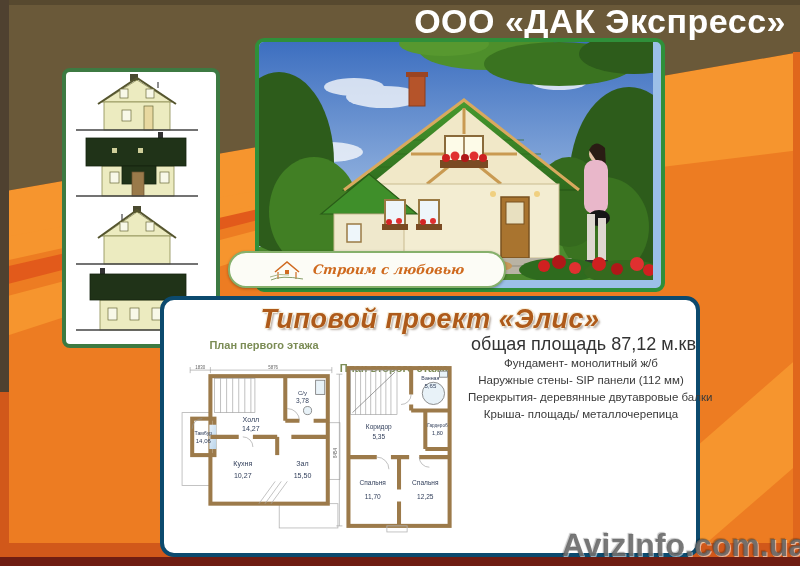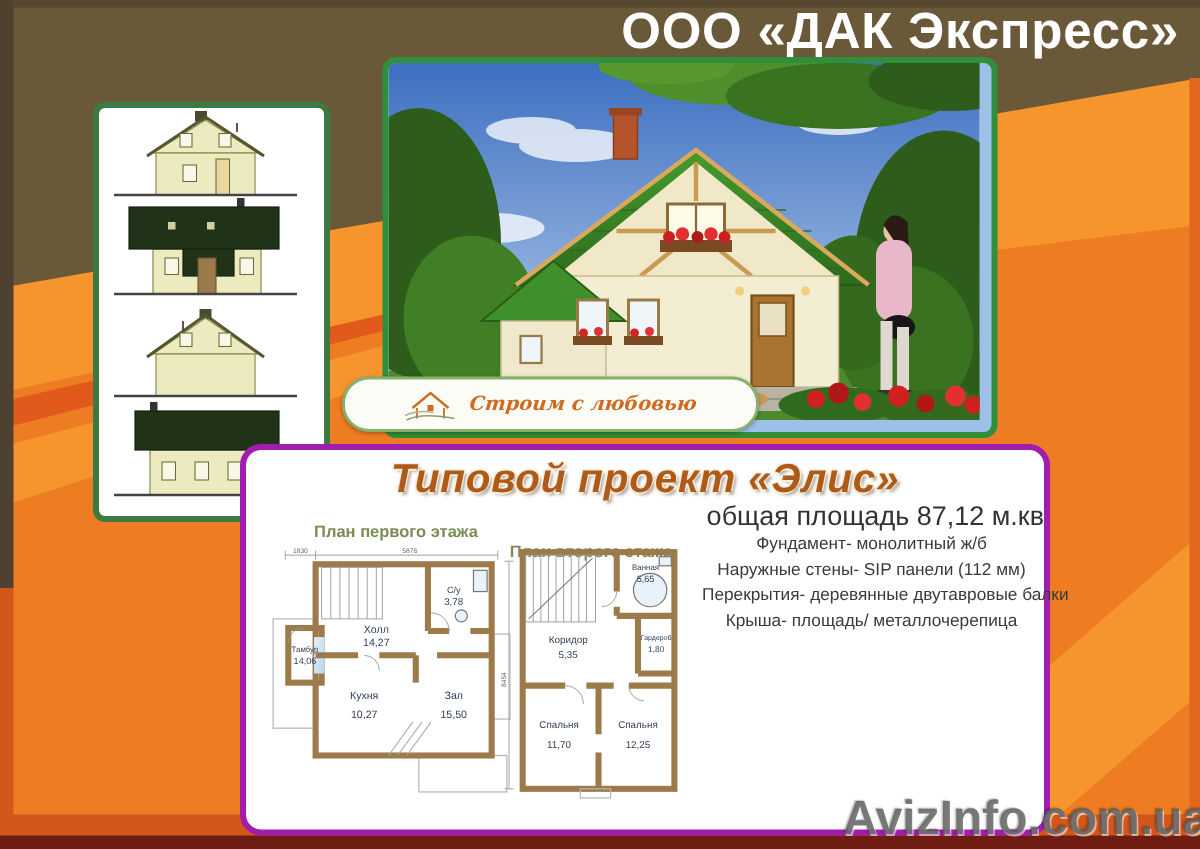--- a/index.html
+++ b/index.html
@@ -13,31 +13,31 @@
       background:#ffffff;border:4px solid #3d7a42;border-radius:8px;}
   .photo-panel{position:absolute;left:255px;top:38px;width:402px;height:246px;
       background:#9cc0e8;border:4px solid #2f8f3a;border-radius:9px;overflow:hidden;}
   .logo-banner{position:absolute;left:228px;top:251px;width:274px;height:33px;
       background:#fcfcf6;border:2px solid #86b06b;border-radius:18px;
       box-shadow:0 1px 3px rgba(0,0,0,.3);display:flex;align-items:center;
       justify-content:center;gap:8px;}
   .slogan{font-family:"DejaVu Serif",serif;font-style:italic;font-weight:bold;
       font-size:13px;color:#cf6a1e;transform:skewX(-6deg);white-space:nowrap;}
   .main-panel{position:absolute;left:160px;top:296px;width:532px;height:253px;
-      background:#ffffff;border:4px solid #a21caf;border-radius:14px;}
+      background:#ffffff;border:4px solid #0c4a6e;border-radius:14px;}
   .project-title{position:absolute;left:0;top:4px;width:100%;text-align:center;
       font-size:27px;font-weight:bold;font-style:italic;color:#ae5a1a;
       letter-spacing:.5px;white-space:nowrap;
       text-shadow:-1px -1px 0 #f7efdc,1px -1px 0 #f7efdc,-1px 1px 0 #f7efdc,
                   2px 2px 2px rgba(60,30,0,.35);}
   .project-subtitle{position:absolute;left:0;top:34px;width:100%;text-align:right;
       font-size:18px;color:#333333;white-space:nowrap;}
   .plan-title{position:absolute;font-size:11px;font-weight:bold;color:#7b8c55;
       text-align:center;white-space:nowrap;}
-  .plan-title.first{left:10px;top:49px;width:180px;}
+  .plan-title.first{left:10px;top:39px;width:180px;}
   .plan-title.second{left:150px;top:62px;width:160px;}
   .plan-svg{position:absolute;}
   .plan-svg.first{left:16px;top:62px;}
   .plan-svg.second{left:168px;top:60px;}
   .specs{position:absolute;left:304px;top:57px;width:226px;}
   .spec-line{font-size:11.5px;color:#3a3a3a;white-space:nowrap;margin-bottom:5px;text-align:center;}
   .watermark{position:absolute;right:-6px;bottom:2px;font-size:32px;font-weight:bold;
       color:rgba(95,95,95,.82);white-space:nowrap;
       text-shadow:1px 1px 0 rgba(255,255,255,.55),-1px -1px 1px rgba(0,0,0,.25);}
   .plan-label{fill:#33405c;}

